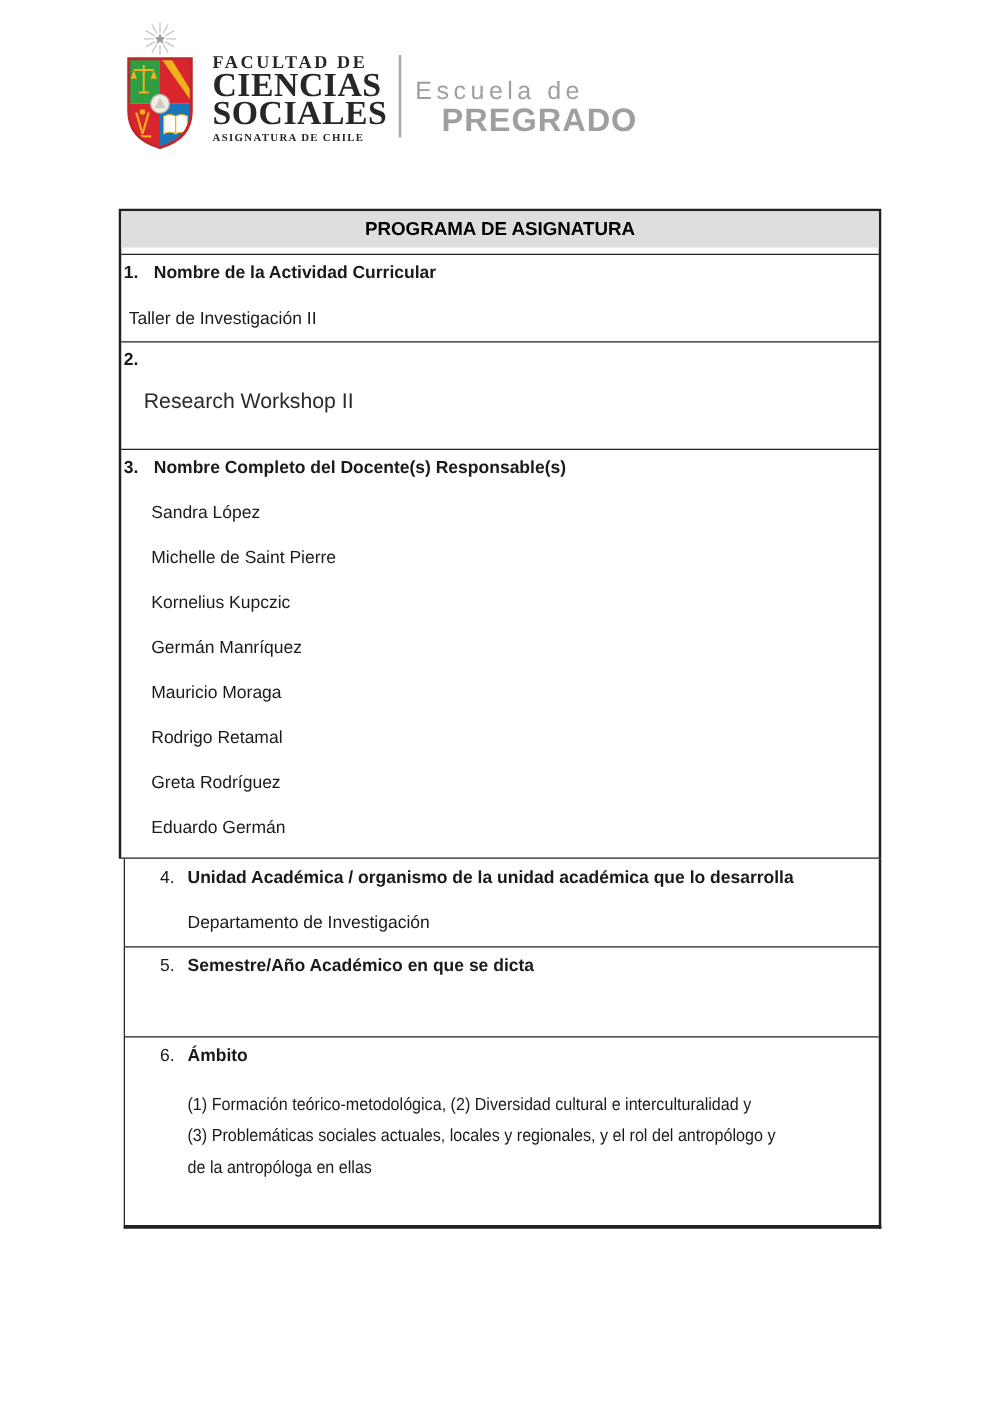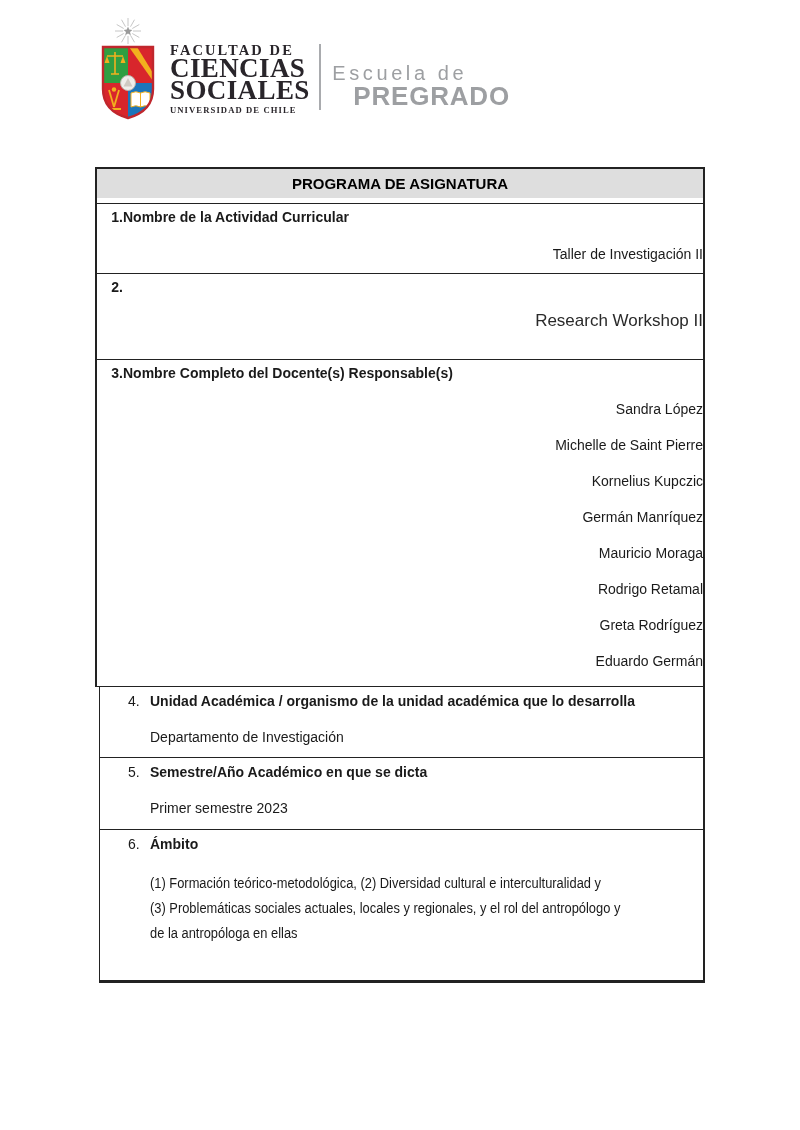--- a/index.html
+++ b/index.html
@@ -15,21 +15,21 @@
   .fac-l1 { font-size:14.5px; font-weight:700; letter-spacing:2.1px; line-height:15px; white-space:nowrap; }
   .fac-l2 { font-size:27px; font-weight:700; letter-spacing:0.4px; line-height:21.5px; white-space:nowrap; }
   .fac-uni { font-size:8.6px; font-weight:700; letter-spacing:1.1px; margin-top:4px; white-space:nowrap; }
   .logo-divider { width:2.5px; background:#a9abae; height:66px; margin-left:9px; margin-top:28px; flex:none; }
   .school-block { margin-left:11px; padding-top:47px; color:#9d9fa2; }
   .sch-l1 { font-size:20px; letter-spacing:3.6px; line-height:21px; white-space:nowrap; }
   .sch-l2 { font-size:26px; font-weight:700; letter-spacing:0.8px; line-height:25px; white-space:nowrap;margin-left:21px; }
 
   
   .doc { position:absolute; left:95px; top:167px; width:610px; font-size:14px; line-height:16px; }
-  .box-top { box-sizing:border-box; width:610px; border:2px solid #222222; border-bottom-width:1px;text-align:right; }
+  .box-top { box-sizing:border-box; width:610px; border:2px solid #222222; border-bottom-width:1px; }
   .box-bottom { box-sizing:border-box; width:606px; margin-left:4px;
                 border:1px solid #222222; border-top:none; border-right-width:2px; border-bottom-width:3px; }
 
   .t-header { height:34px; border-bottom:1px solid #222222; }
   .t-shade { height:29px; background:#dedede; display:flex; align-items:center; justify-content:center;
              font-weight:700; font-size:15px; color:#000; }
 
   .row { box-sizing:border-box; position:relative; }
   .row1 { height:70px; border-bottom:1px solid #222222; }
   .row2 { height:86px; border-bottom:1px solid #222222; }
@@ -109,21 +109,21 @@
       <circle cx="33" cy="66" r="7.5" fill="#efedea" stroke="#b8b2aa" stroke-width="1"></circle>
       <path d="M33 61 L37.5 69.5 H28.5 Z" fill="#cfc9c2"></path>
 
       <path d="M8 30 H58 V72 Q58 94 33 101 Q8 94 8 72 Z" fill="none" stroke="#c0272d" stroke-width="2.4"></path>
     </svg>
 
     <div class="faculty-block">
       <div class="fac-l1">FACULTAD DE</div>
       <div class="fac-l2">CIENCIAS</div>
       <div class="fac-l2">SOCIALES</div>
-      <div class="fac-uni">UNIVERSIDAD DE CHILE</div>
+      <div class="fac-uni">ASIGNATURA DE CHILE</div>
     </div>
 
     <div class="logo-divider"></div>
 
     <div class="school-block">
       <div class="sch-l1">Escuela de</div>
       <div class="sch-l2">PREGRADO</div>
     </div>
   </header>
 
@@ -176,21 +176,20 @@
           <span class="lbl">Unidad Académica / organismo de la unidad académica que lo desarrolla</span>
         </div>
         <div class="val-ind">Departamento de Investigación</div>
       </div>
 
       <div class="row row5">
         <div class="heading">
           <span class="num">5.</span>
           <span class="lbl">Semestre/Año Académico en que se dicta</span>
         </div>
-        <div class="val-ind">Primer semestre 2023</div>
       </div>
 
       <div class="row row6">
         <div class="heading">
           <span class="num">6.</span>
           <span class="lbl">Ámbito</span>
         </div>
         <div class="ambito">
           <div class="pline">(1) Formación teórico-metodológica, (2) Diversidad cultural e interculturalidad y</div>
           <div class="pline">(3) Problemáticas sociales actuales, locales y regionales, y el rol del antropólogo y</div>

